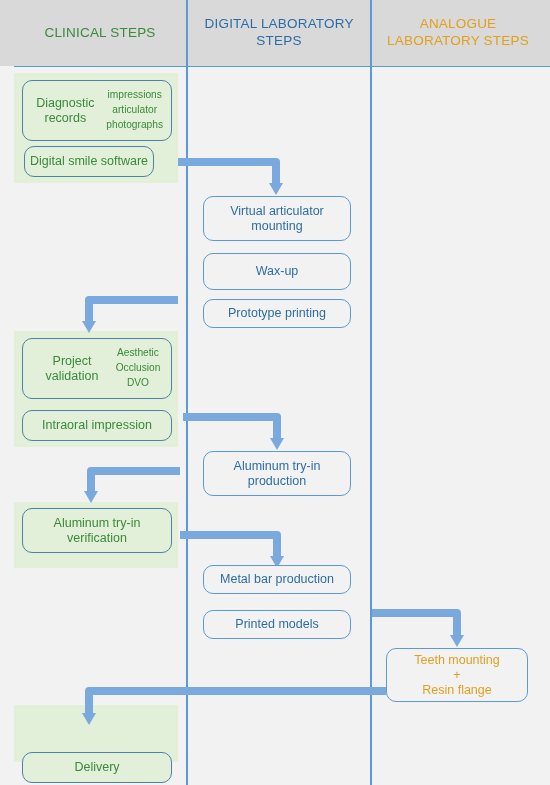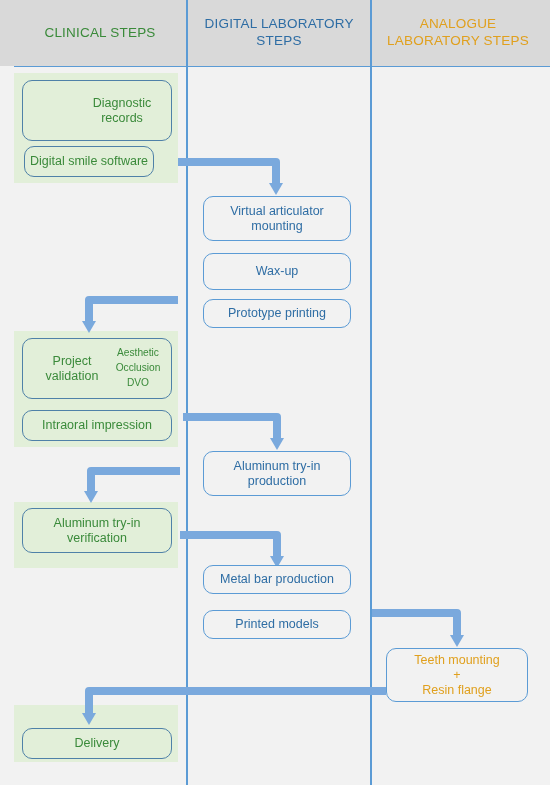--- a/index.html
+++ b/index.html
@@ -192,20 +192,25 @@
 
     <path d="M386,691 H89 V713" fill="none" stroke="#7aa9dd" stroke-width="8" stroke-linejoin="round"></path>
     <path d="M89,725 l-7,-12 h14 z" fill="#7aa9dd"></path>
   </svg>
 
   <div class="node clinical split" style="left:22px; top:80px; width:150px; height:61px;">
     <span class="main-label">
       <span class="stack-line">Diagnostic</span>
       <span class="stack-line">records</span>
     </span>
+    <span class="sub-list">
+      <div>impressions</div>
+      <div>articulator</div>
+      <div>photographs</div>
+    </span>
   </div>
 
   <div class="node clinical" style="left:24px; top:146px; width:130px; height:31px;">
     <span>Digital smile software</span>
   </div>
 
   <div class="node clinical split" style="left:22px; top:338px; width:150px; height:61px;">
     <span class="main-label">
       <span class="stack-line">Project</span>
       <span class="stack-line">validation</span>
@@ -221,21 +226,21 @@
     <span>Intraoral impression</span>
   </div>
 
   <div class="node clinical" style="left:22px; top:508px; width:150px; height:45px;">
     <span>
       <span class="stack-line">Aluminum try-in</span>
       <span class="stack-line">verification</span>
     </span>
   </div>
 
-  <div class="node clinical" style="left:22px; top:728px; width:150px; height:31px;">
+  <div class="node clinical" style="left:22px; top:752px; width:150px; height:31px;">
     <span>Delivery</span>
   </div>
 
   <div class="node digital" style="left:203px; top:196px; width:148px; height:45px;">
     <span>
       <span class="stack-line">Virtual articulator</span>
       <span class="stack-line">mounting</span>
     </span>
   </div>
 

